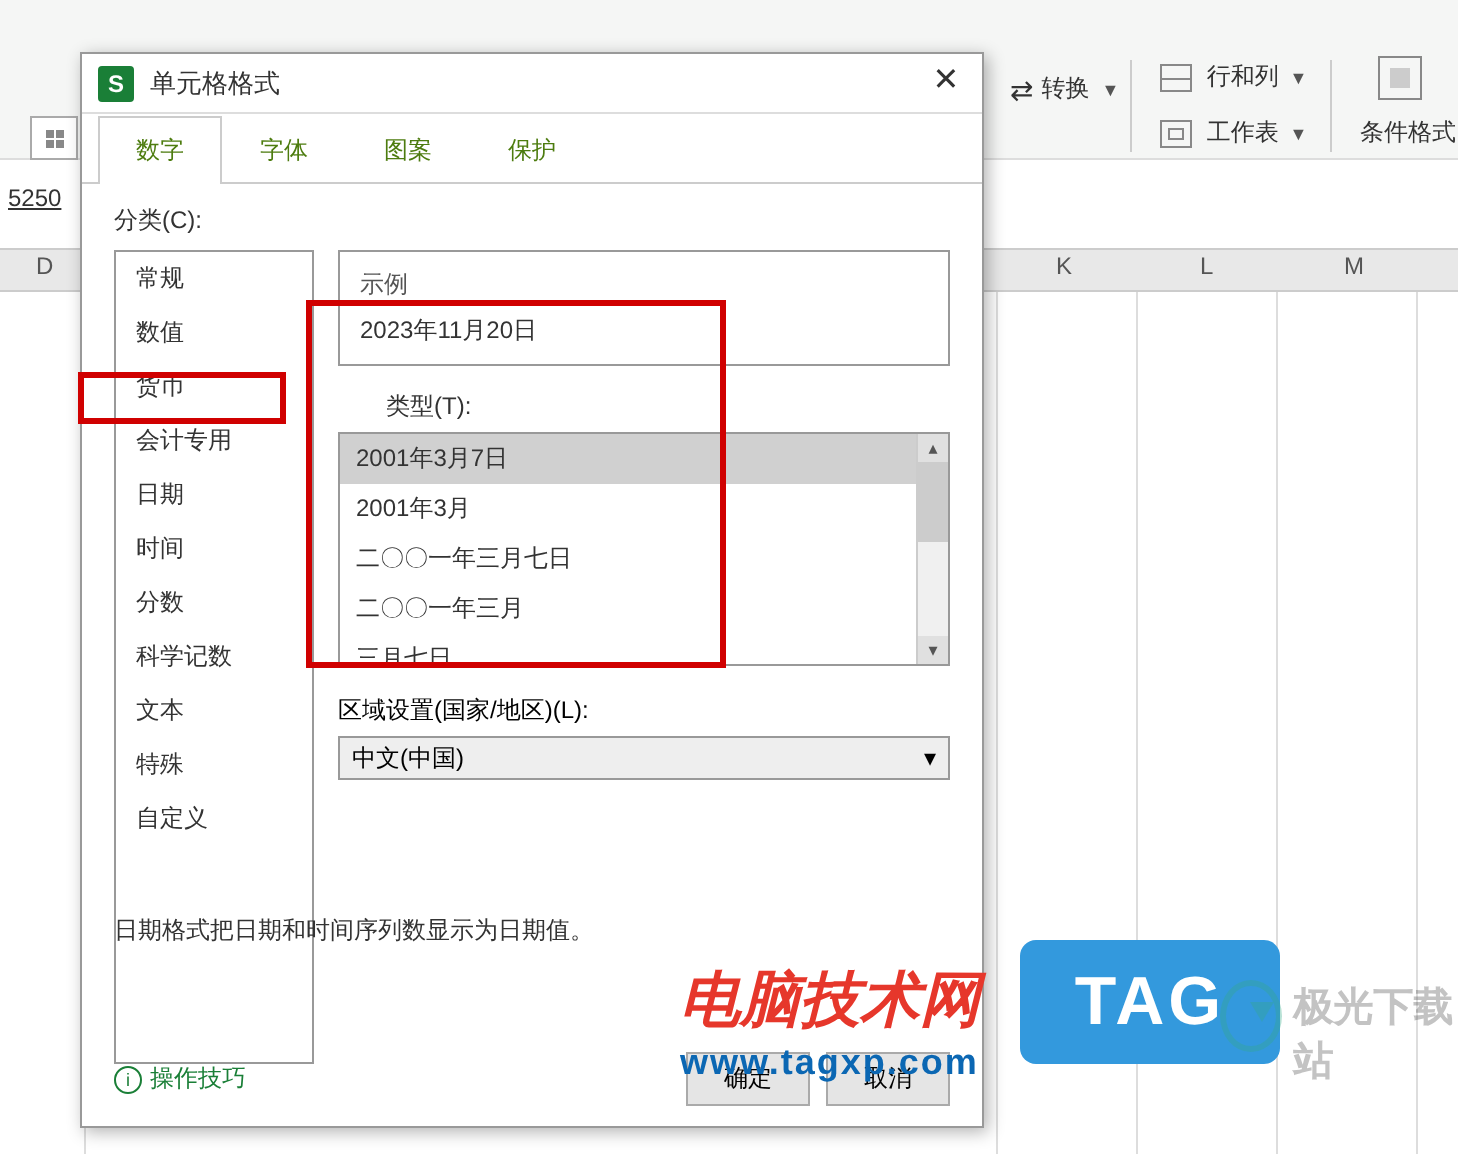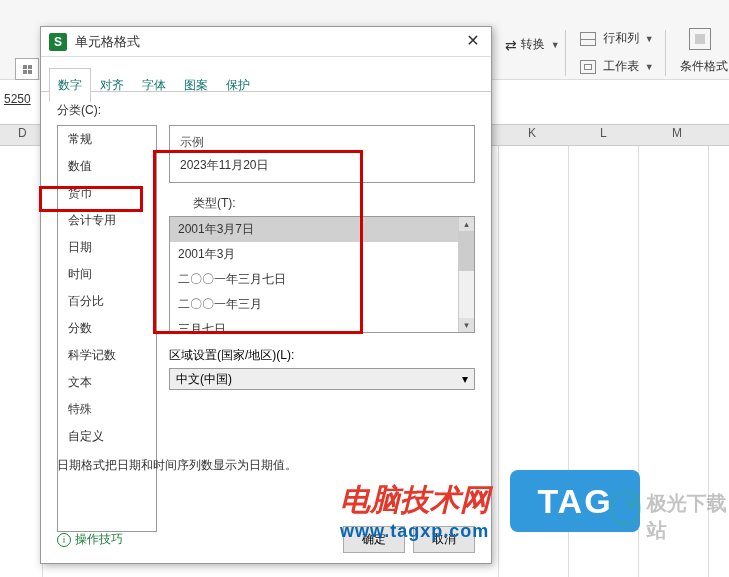--- a/index.html
+++ b/index.html
@@ -25,21 +25,21 @@
 .sheet-grid { position: absolute; top: 146px; left: 0; right: 0; bottom: 0; }
 .grid-line-v { position: absolute; top: 0; bottom: 0; width: 1px; background: #ddd; }
 
 .dialog { position: absolute; left: 40px; top: 26px; width: 452px; height: 538px; background: #fff; border: 1px solid #999; box-shadow: 2px 2px 8px rgba(0,0,0,0.3); }
 .dlg-title { height: 30px; display: flex; align-items: center; padding: 0 8px; border-bottom: 1px solid #ddd; }
 .dlg-logo { width: 18px; height: 18px; background: #1a7f37; color: #fff; font-weight: bold; font-size: 12px; display: flex; align-items: center; justify-content: center; border-radius: 2px; margin-right: 8px; }
 .dlg-title-text { font-size: 13px; color: #333; flex: 1; }
 .dlg-close { width: 20px; height: 20px; font-size: 16px; color: #333; cursor: pointer; text-align: center; line-height: 18px; }
 
 .dlg-tabs { display: flex; border-bottom: 1px solid #ccc; padding-left: 8px; }
-.dlg-tab { padding: 8px 8px; font-size: 12px; color: #0f766e; cursor: pointer; border: 1px solid transparent; border-bottom: none; position: relative; top: 11px; }
+.dlg-tab { padding: 8px 18px; font-size: 12px; color: #4d7c0f; cursor: pointer; border: 1px solid transparent; border-bottom: none; position: relative; top: 1px; }
 .dlg-tab.active { border-color: #ccc; background: #fff; }
 
 .dlg-body { padding: 10px 16px; position: relative; }
 .cat-label { font-size: 12px; color: #333; margin-bottom: 6px; }
 .cat-row { display: flex; gap: 12px; }
 .cat-list { width: 100px; height: 407px; border: 1px solid #999; background: #fff; }
 .cat-item { padding: 5px 10px; font-size: 12px; color: #333; cursor: pointer; }
 
 .right-panel { flex: 1; }
 .sample-box { border: 1px solid #999; padding: 8px 10px; margin-bottom: 12px; }
@@ -149,38 +149,36 @@
 
 <div class="dialog">
   <div class="dlg-title">
     <div class="dlg-logo">S</div>
     <div class="dlg-title-text">单元格格式</div>
     <div class="dlg-close">✕</div>
   </div>
 
   <div class="dlg-tabs">
     <div class="dlg-tab active">数字</div>
-    <div class="dlg-tab">对齐</div>
     <div class="dlg-tab">字体</div>
     <div class="dlg-tab">图案</div>
     <div class="dlg-tab">保护</div>
   </div>
 
   <div class="dlg-body">
     <div class="cat-label">分类(C):</div>
 
     <div class="cat-row">
       <div class="cat-list">
         <div class="cat-item">常规</div>
         <div class="cat-item">数值</div>
         <div class="cat-item">货币</div>
         <div class="cat-item">会计专用</div>
         <div class="cat-item">日期</div>
         <div class="cat-item">时间</div>
-        <div class="cat-item">百分比</div>
         <div class="cat-item">分数</div>
         <div class="cat-item">科学记数</div>
         <div class="cat-item">文本</div>
         <div class="cat-item">特殊</div>
         <div class="cat-item">自定义</div>
       </div>
 
       <div class="right-panel">
         <div class="sample-box">
           <div class="sample-label">示例</div>

